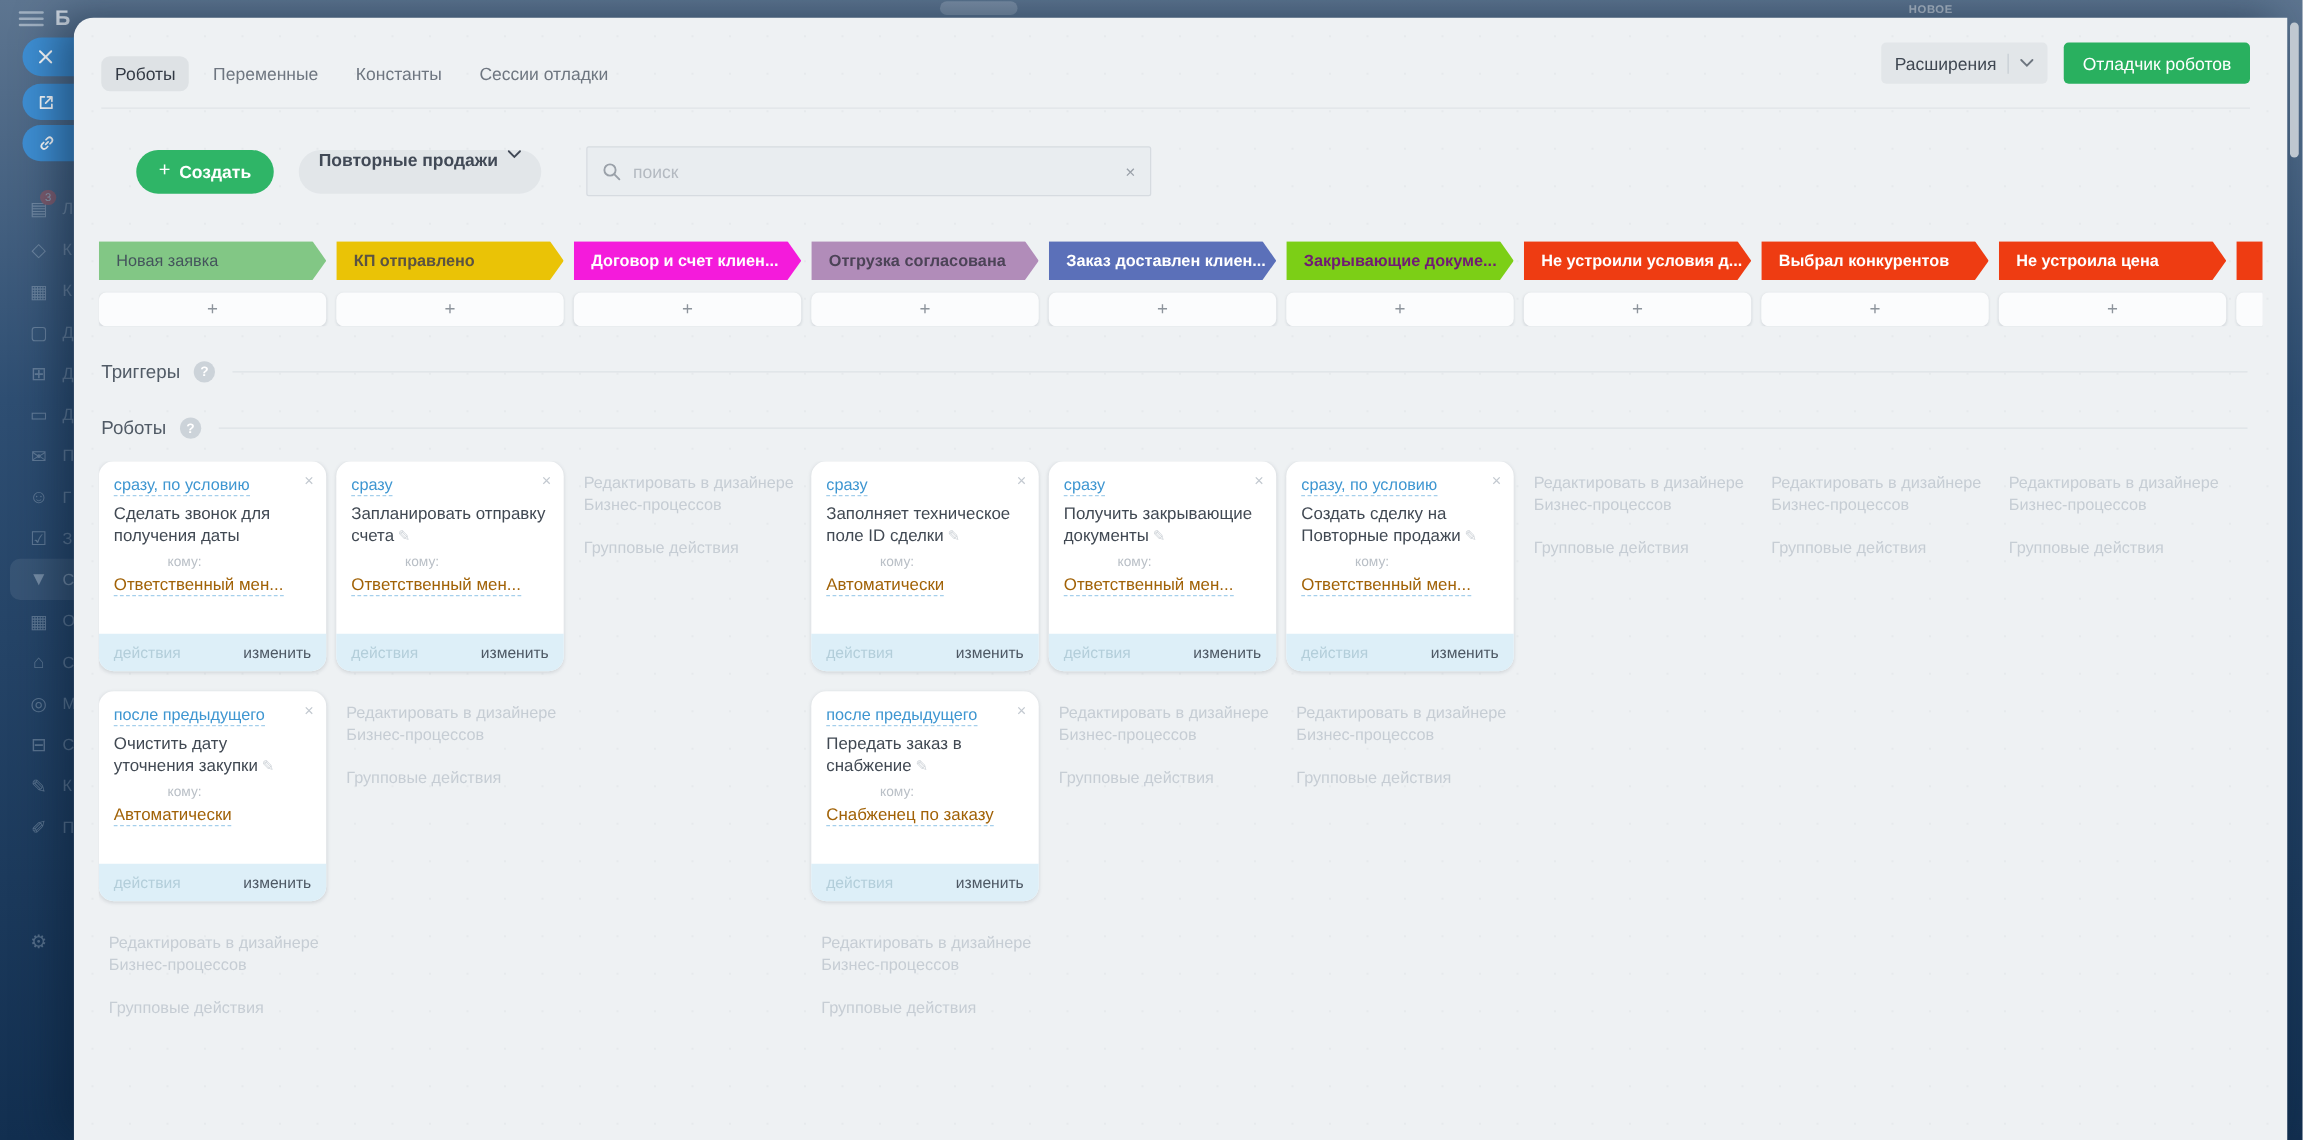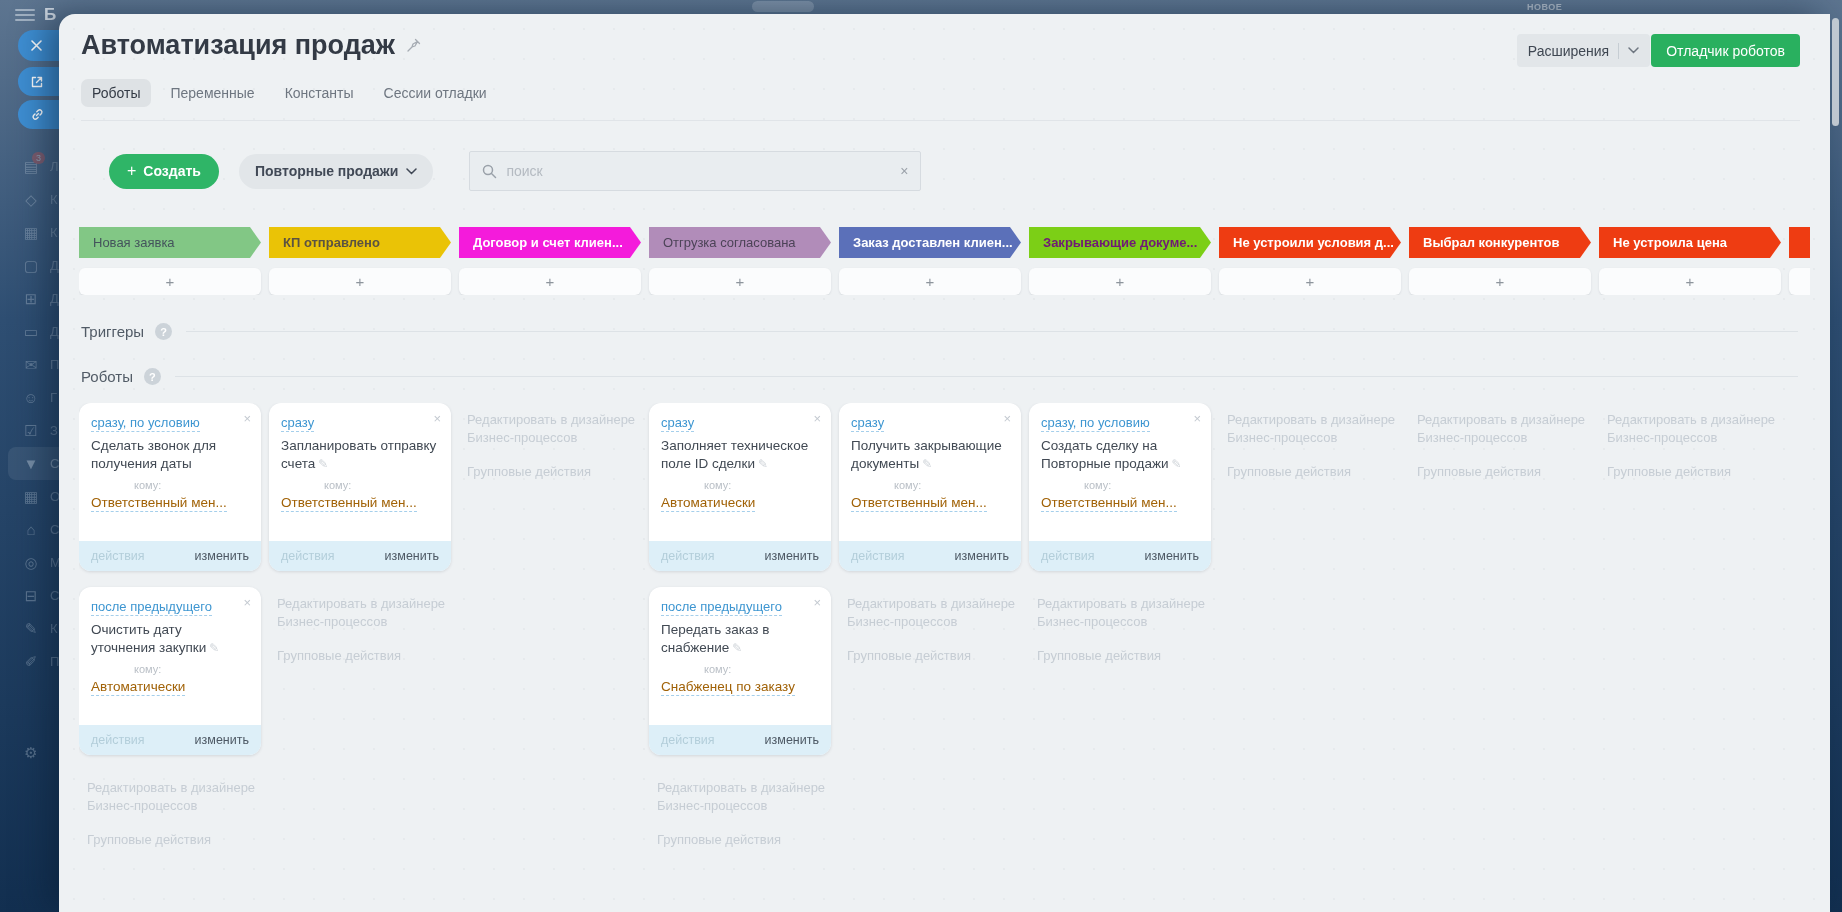--- a/index.html
+++ b/index.html
@@ -47,36 +47,36 @@
     box-shadow:-12px 0 34px rgba(8,28,50,.5);
     overflow:hidden;
   }
   .scroll-thumb { position:absolute; right:3px; top:18px; width:7px; height:108px; background:#ccd3d9; border-radius:4px; z-index:6; opacity:.9; }
 
   .panel-head { padding:14px 30px 0 22px; position:relative; }
   .title-row { display:flex; align-items:center; }
   .page-title { font-size:27px; font-weight:700; color:#333a45; line-height:34px; }
   .pin-ico { margin-left:11px; color:#a6acb3; }
 
-  .head-actions { position:absolute; right:30px; top:20px; display:flex; gap:1px; }
+  .head-actions { position:absolute; right:30px; top:20px; display:flex; gap:13px; }
   .btn-ext { height:33px; background:#e2e6e9; border:none; border-radius:4px; display:flex; align-items:center; padding:0 11px; font-size:14px; color:#3f4752; font-family:inherit; cursor:pointer; }
   .btn-ext .sep { width:1px; height:16px; background:#c6cdd3; margin:0 9px; }
   .btn-debug { height:33px; background:#29b05f; border:none; border-radius:4px; color:#fff; font-size:14px; padding:0 15px; font-family:inherit; cursor:pointer; }
 
   .tabs { display:flex; align-items:center; gap:8px; margin-top:17px; }
   .tab { font-size:14px; color:#6e7680; padding:6px 11px; border-radius:7px; cursor:pointer; }
   .tab.active { background:#dee2e5; color:#333a45; }
   .head-divider { margin-top:13px; border-bottom:1px solid #e0e4e8; }
 
   
   .toolbar { display:flex; align-items:center; margin:30px 0 0 22px; }
   .section-title { font-size:26px; font-weight:700; color:#333a45; }
   .btn-create { margin-left:28px; height:35px; border:none; border-radius:18px; background:#2fb567; color:#fff; font-size:14px; font-weight:600; padding:0 18px; display:flex; align-items:center; gap:7px; font-family:inherit; cursor:pointer; }
   .btn-create .plus-glyph { font-size:16px; font-weight:400; }
-  .btn-funnel { margin-left:20px; height:35px; border:none; border-radius:18px; background:#e2e6e9; color:#414956; font-size:14px; font-weight:600; padding:0 16px; display:flex; align-items:center; gap:8px; font-family:inherit; cursor:pointer; }
+  .btn-funnel { margin-left:20px; height:35px; border:none; border-radius:18px; background:#e2e6e9; color:#414956; font-size:14px; font-weight:600; padding:0 16px; display:flex; align-items:flex-start; gap:8px; font-family:inherit; cursor:pointer; }
   .searchbox { margin-left:36px; width:452px; height:40px; background:#e9edf0; border:1px solid #d6dbe0; border-radius:2px; display:flex; align-items:center; padding:0 12px; }
   .searchbox input { flex:1; border:none; outline:none; background:transparent; font-size:14px; color:#525c69; margin-left:9px; font-family:inherit; }
   .searchbox input::placeholder { color:#b4bac1; }
   .search-clear { color:#9aa1a9; font-size:14px; cursor:pointer; }
 
   
   .gridwrap { margin-left:20px; width:1731px; overflow:hidden; }
   .row-flex { display:flex; gap:8px; }
   .row-stages { margin-top:36px; }
   .stage { flex:none; width:182px; height:31px; display:flex; align-items:center; padding:0 12px 0 14px; font-size:13px; white-space:nowrap; overflow:hidden; cursor:pointer;
@@ -209,26 +209,20 @@
   <div class="edge-pill" id="pill-link">
     <svg width="13" height="13" viewBox="0 0 13 13">
         <path d="M5.5 7.5 L7.5 5.5 M4 6 L2.5 7.5 a2.3 2.3 0 0 0 3.2 3.2 L7.2 9.2 M9 7 L10.5 5.5 a2.3 2.3 0 0 0 -3.2 -3.2 L5.8 3.8" fill="none" stroke="#fff" stroke-width="1.4" stroke-linecap="round"></path>
       </svg>
   </div>
 </div>
 
 <div class="panel">
 
   <div class="panel-head">
-    <div class="title-row">
-      <span class="page-title">Автоматизация продаж</span>
-      <svg class="pin-ico" width="15" height="15" viewBox="0 0 15 15">
-          <path d="M9.5 1.5 L13.5 5.5 M11.5 3.5 L7 6 L6 9 L2 13 M6 9 L9 8 L11.5 3.5" fill="none" stroke="currentColor" stroke-width="1.3" stroke-linecap="round" stroke-linejoin="round"></path>
-        </svg>
-    </div>
 
     <div class="head-actions">
       <button class="btn-ext">
         <span>Расширения</span>
         <span class="sep"></span>
         <svg width="11" height="7" viewBox="0 0 11 7">
             <path d="M1 1 L5.5 5.5 L10 1" fill="none" stroke="#6e7680" stroke-width="1.5" stroke-linecap="round"></path>
           </svg>
       </button>
       <button class="btn-debug">Отладчик роботов</button>
@@ -262,21 +256,21 @@
       <input type="text" placeholder="поиск" style="">
       <span class="search-clear">×</span>
     </div>
   </div>
 
   <div class="gridwrap">
     <div class="row-flex row-stages">
       <div class="stage" style="background-color: rgb(130, 199, 133); color: rgb(68, 84, 92); font-weight: 400;">Новая заявка</div>
       <div class="stage" style="background-color: rgb(234, 195, 6); color: rgb(91, 83, 66); font-weight: 700;">КП отправлено</div>
       <div class="stage" style="background-color: rgb(244, 27, 219); color: rgb(255, 255, 255); font-weight: 700;">Договор и счет клиен...</div>
-      <div class="stage" style="background-color: rgb(177, 140, 185); color: rgb(76, 67, 87); font-weight: 400;">Отгрузка согласована</div>
+      <div class="stage" style="background-color: rgb(177, 140, 185); color: rgb(76, 67, 87); font-weight: 700;">Отгрузка согласована</div>
       <div class="stage" style="background-color: rgb(91, 112, 185); color: rgb(255, 255, 255); font-weight: 700;">Заказ доставлен клиен...</div>
       <div class="stage" style="background-color: rgb(124, 207, 22); color: #701a75; font-weight: 700;">Закрывающие докуме...</div>
       <div class="stage" style="background-color: rgb(238, 60, 18); color: rgb(255, 255, 255); font-weight: 700;">Не устроили условия д...</div>
       <div class="stage" style="background-color: rgb(238, 60, 18); color: rgb(255, 255, 255); font-weight: 700;">Выбрал конкурентов</div>
       <div class="stage" style="background-color: rgb(238, 60, 18); color: rgb(255, 255, 255); font-weight: 700;">Не устроила цена</div>
       <div class="stage" style="background-color: rgb(238, 60, 18); color: rgb(255, 255, 255); font-weight: 700;"></div>
     </div>
 
     <div class="row-flex row-plus">
       <div class="plus-btn">+</div>

